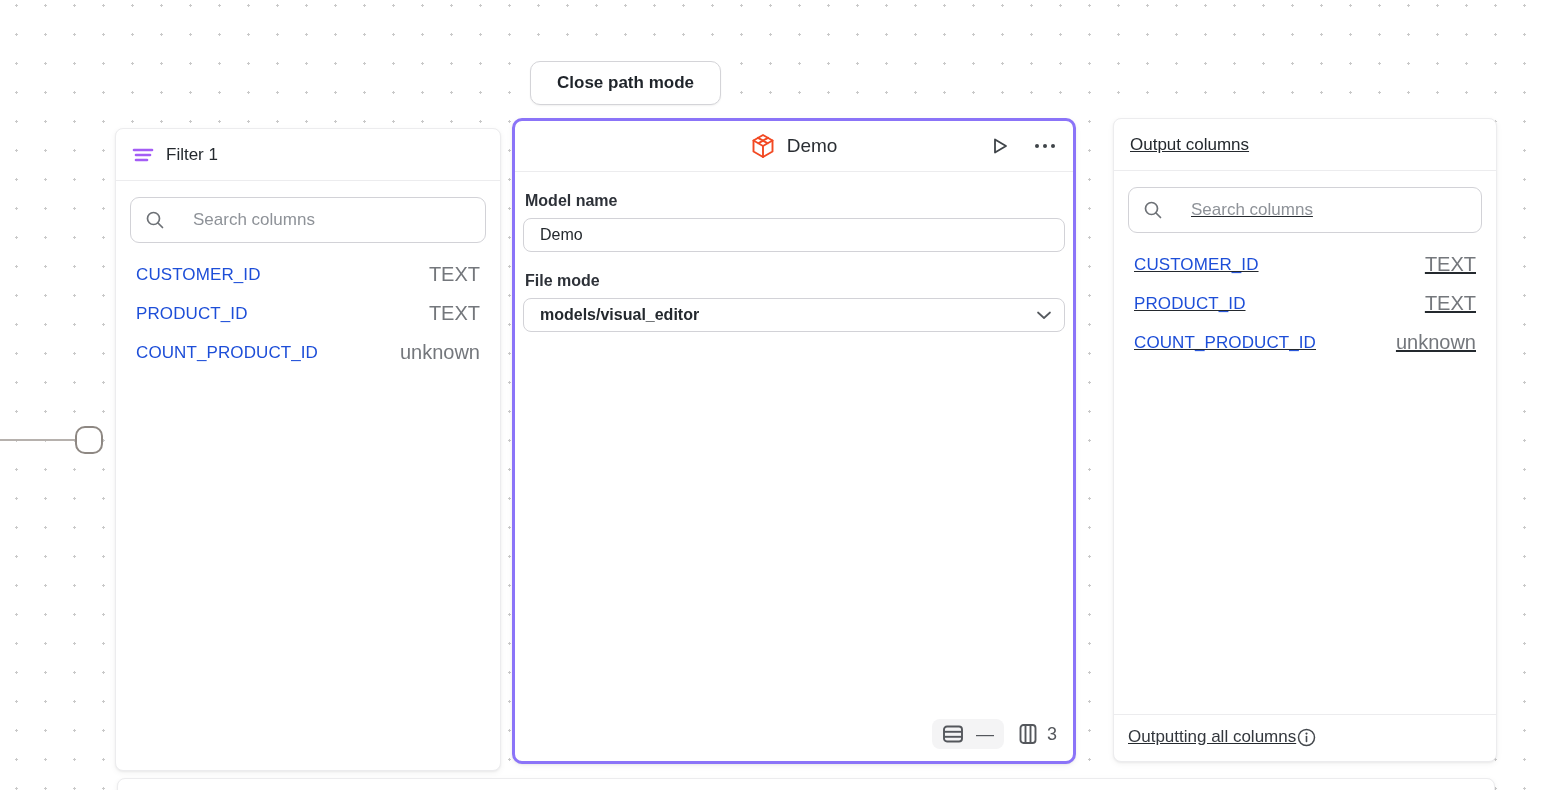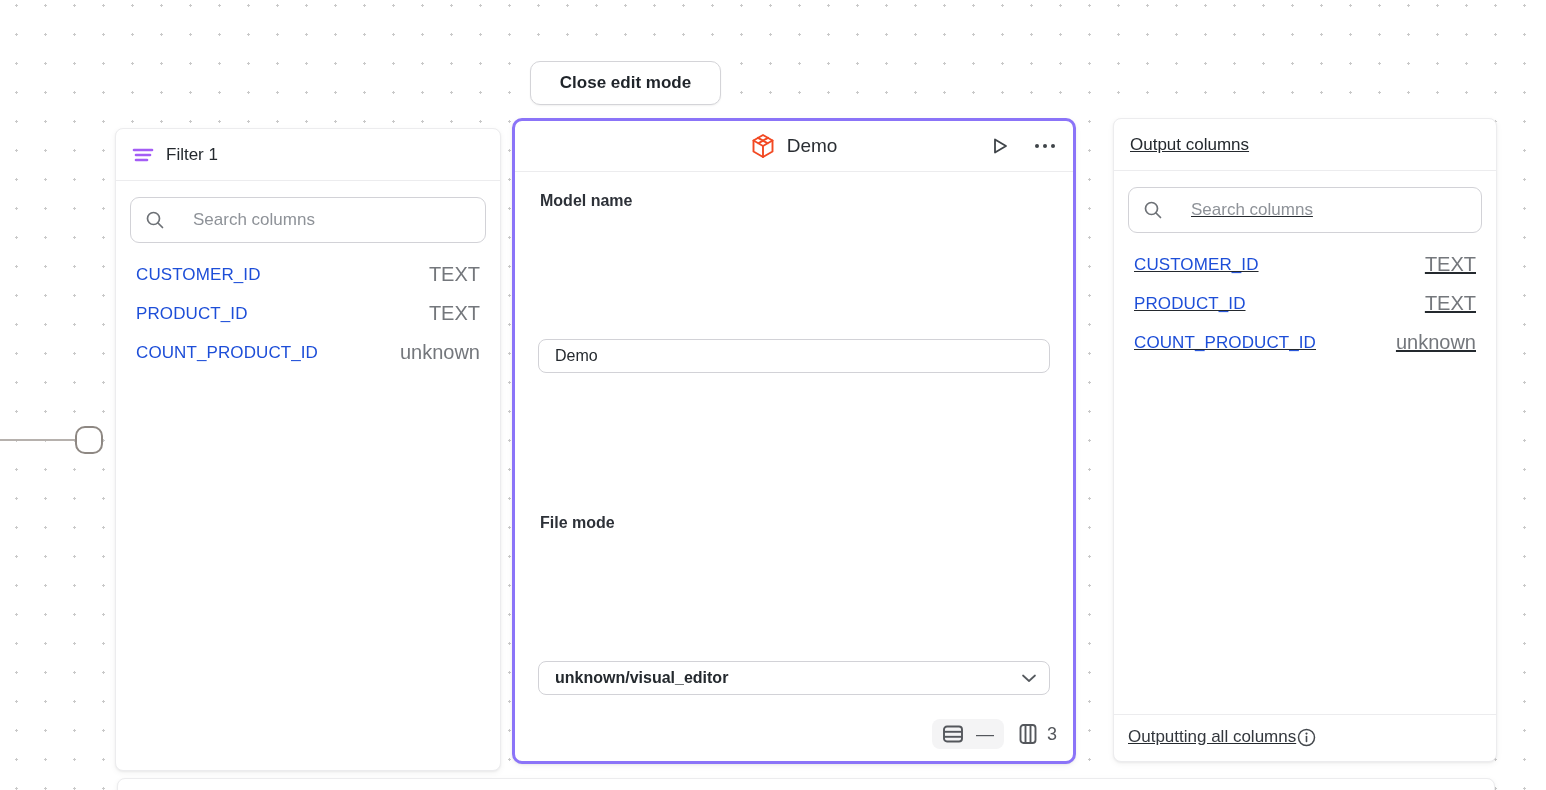--- a/index.html
+++ b/index.html
@@ -156,21 +156,21 @@
   
   #bottom-panel {
     left: 117px; top: 778px; width: 1378px; height: 30px;
     border-radius: 8px 8px 0 0;
   }
   svg { display: block; }
 </style>
 </head>
 <body>
 
-<button class="close-btn">Close edit mode</button>
+<button class="close-btn">Close path mode</button>
 
 <div class="edge-line"></div>
 <div class="edge-handle"></div>
 
 <div class="panel" id="filter-panel">
   <div class="panel-header">
     <span>
       <svg width="22" height="20" viewBox="0 0 22 20">
         <line x1="2" y1="5" x2="20" y2="5" stroke="#a45df5" stroke-width="2.6" stroke-linecap="round"></line>
         <line x1="4" y1="10" x2="18" y2="10" stroke="#a45df5" stroke-width="2.6" stroke-linecap="round"></line>
@@ -232,26 +232,26 @@
         <span>
           <svg width="24" height="6" viewBox="0 0 24 6">
             <circle cx="4" cy="3" r="2" fill="#3f4449"></circle>
             <circle cx="12" cy="3" r="2" fill="#3f4449"></circle>
             <circle cx="20" cy="3" r="2" fill="#3f4449"></circle>
           </svg>
         </span>
       </button>
     </div>
   </div>
-  <div class="panel-body" style="padding:14px 23px;justify-content:space-between;">
+  <div class="panel-body" style="padding:14px 8px;">
     <div class="field-label">Model name</div>
     <input class="text-input" type="text" value="Demo" style="">
     <div class="field-label">File mode</div>
     <div class="select-input">
-      <span>unknown/visual_editor</span>
+      <span>models/visual_editor</span>
       <span>
         <svg width="16" height="10" viewBox="0 0 16 10" fill="none">
           <path d="M2 2.5 L8 8 L14 2.5" stroke="#55595e" stroke-width="1.7" stroke-linecap="round" stroke-linejoin="round"></path>
         </svg>
       </span>
     </div>
   </div>
   <div class="model-footer">
     <div class="stat-pill">
       <span>

